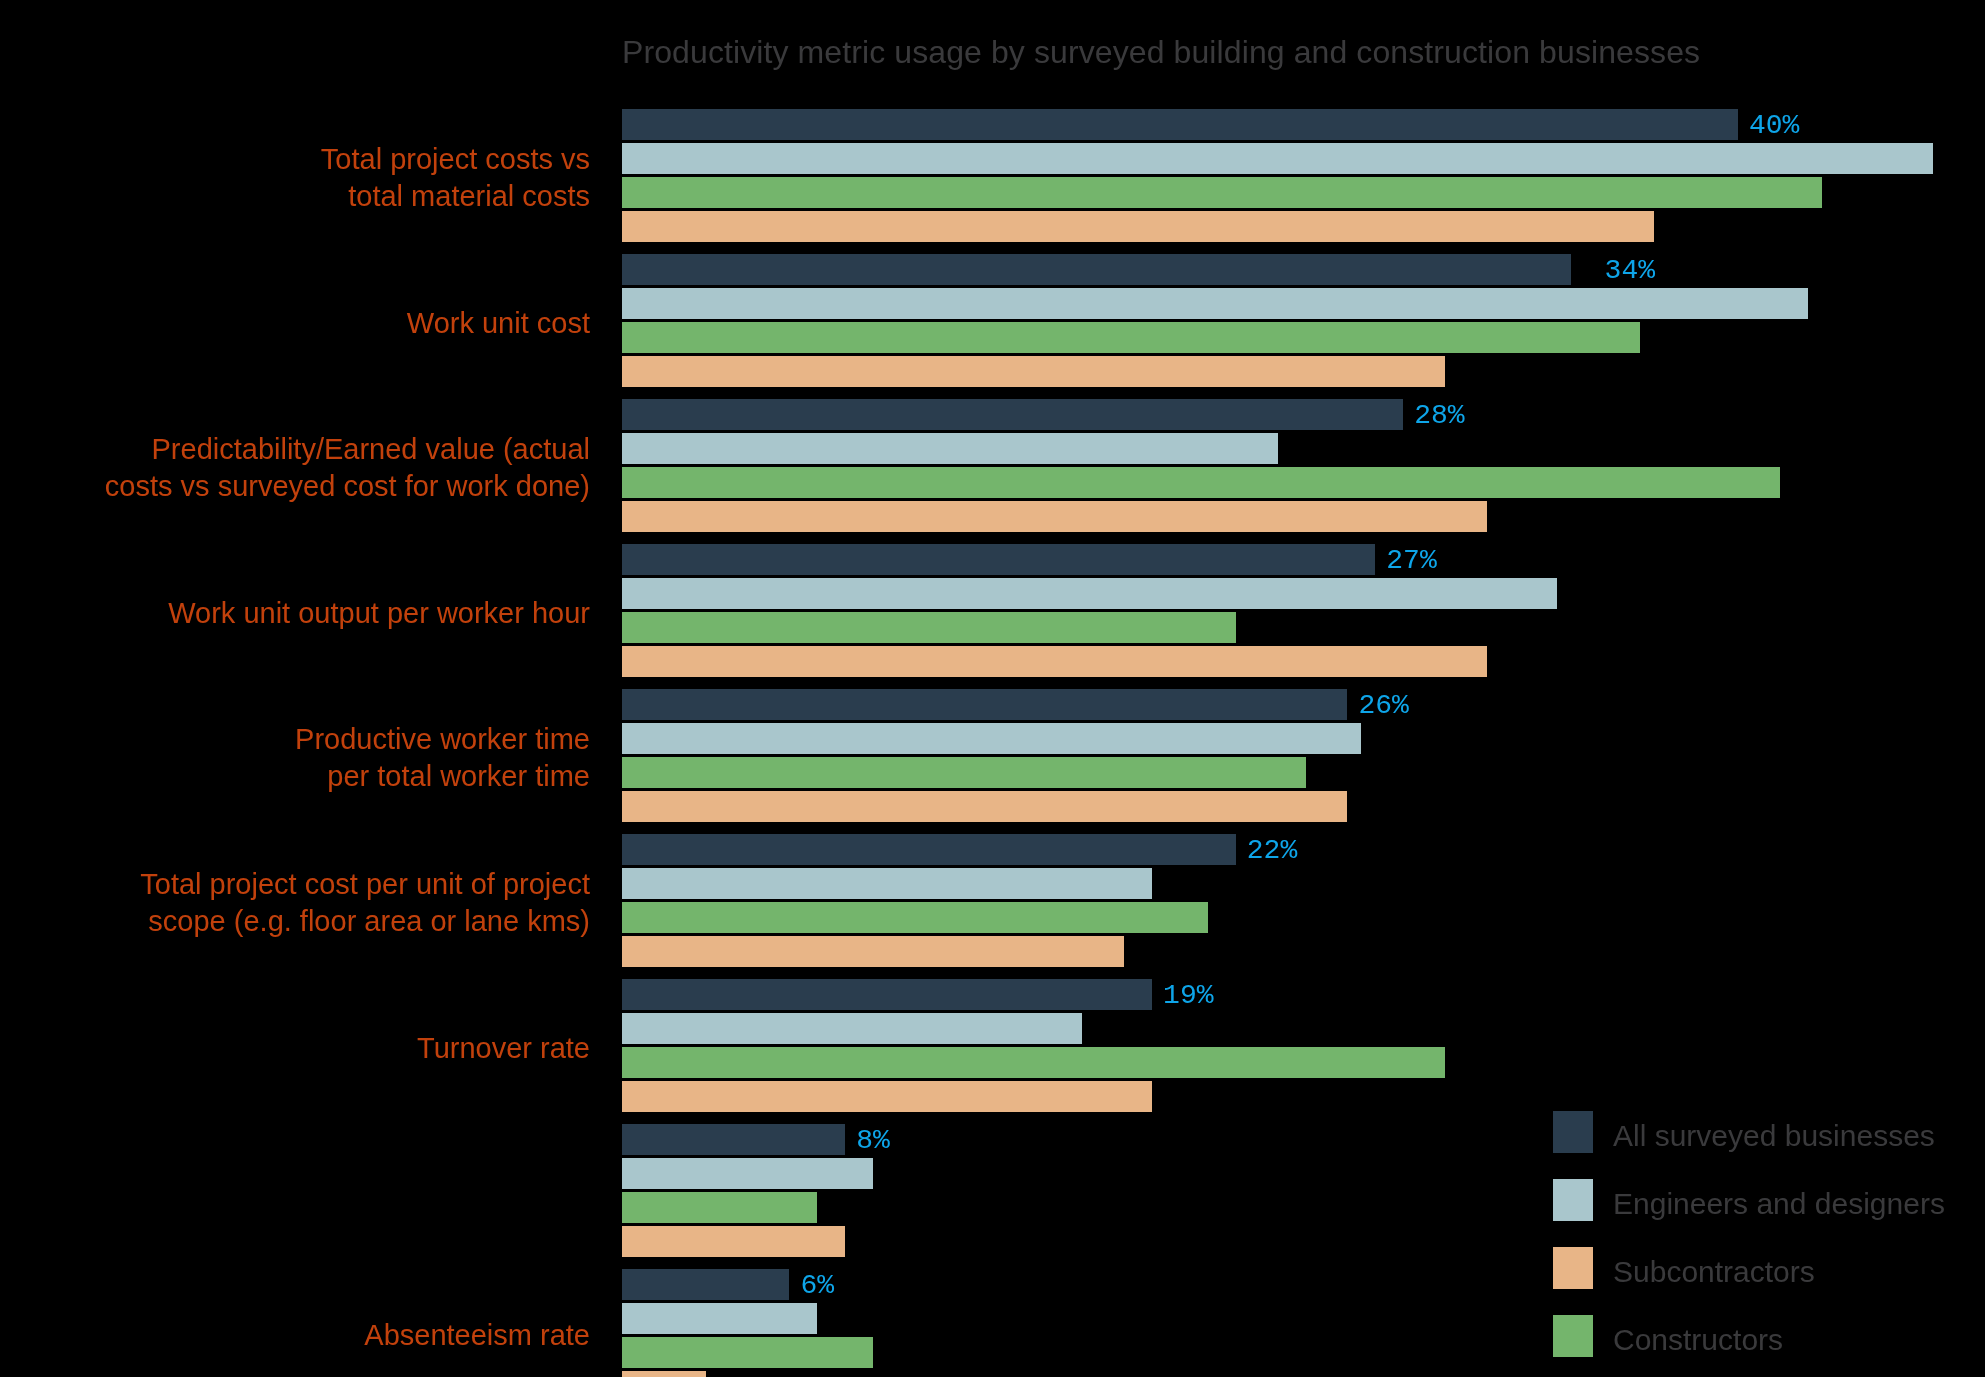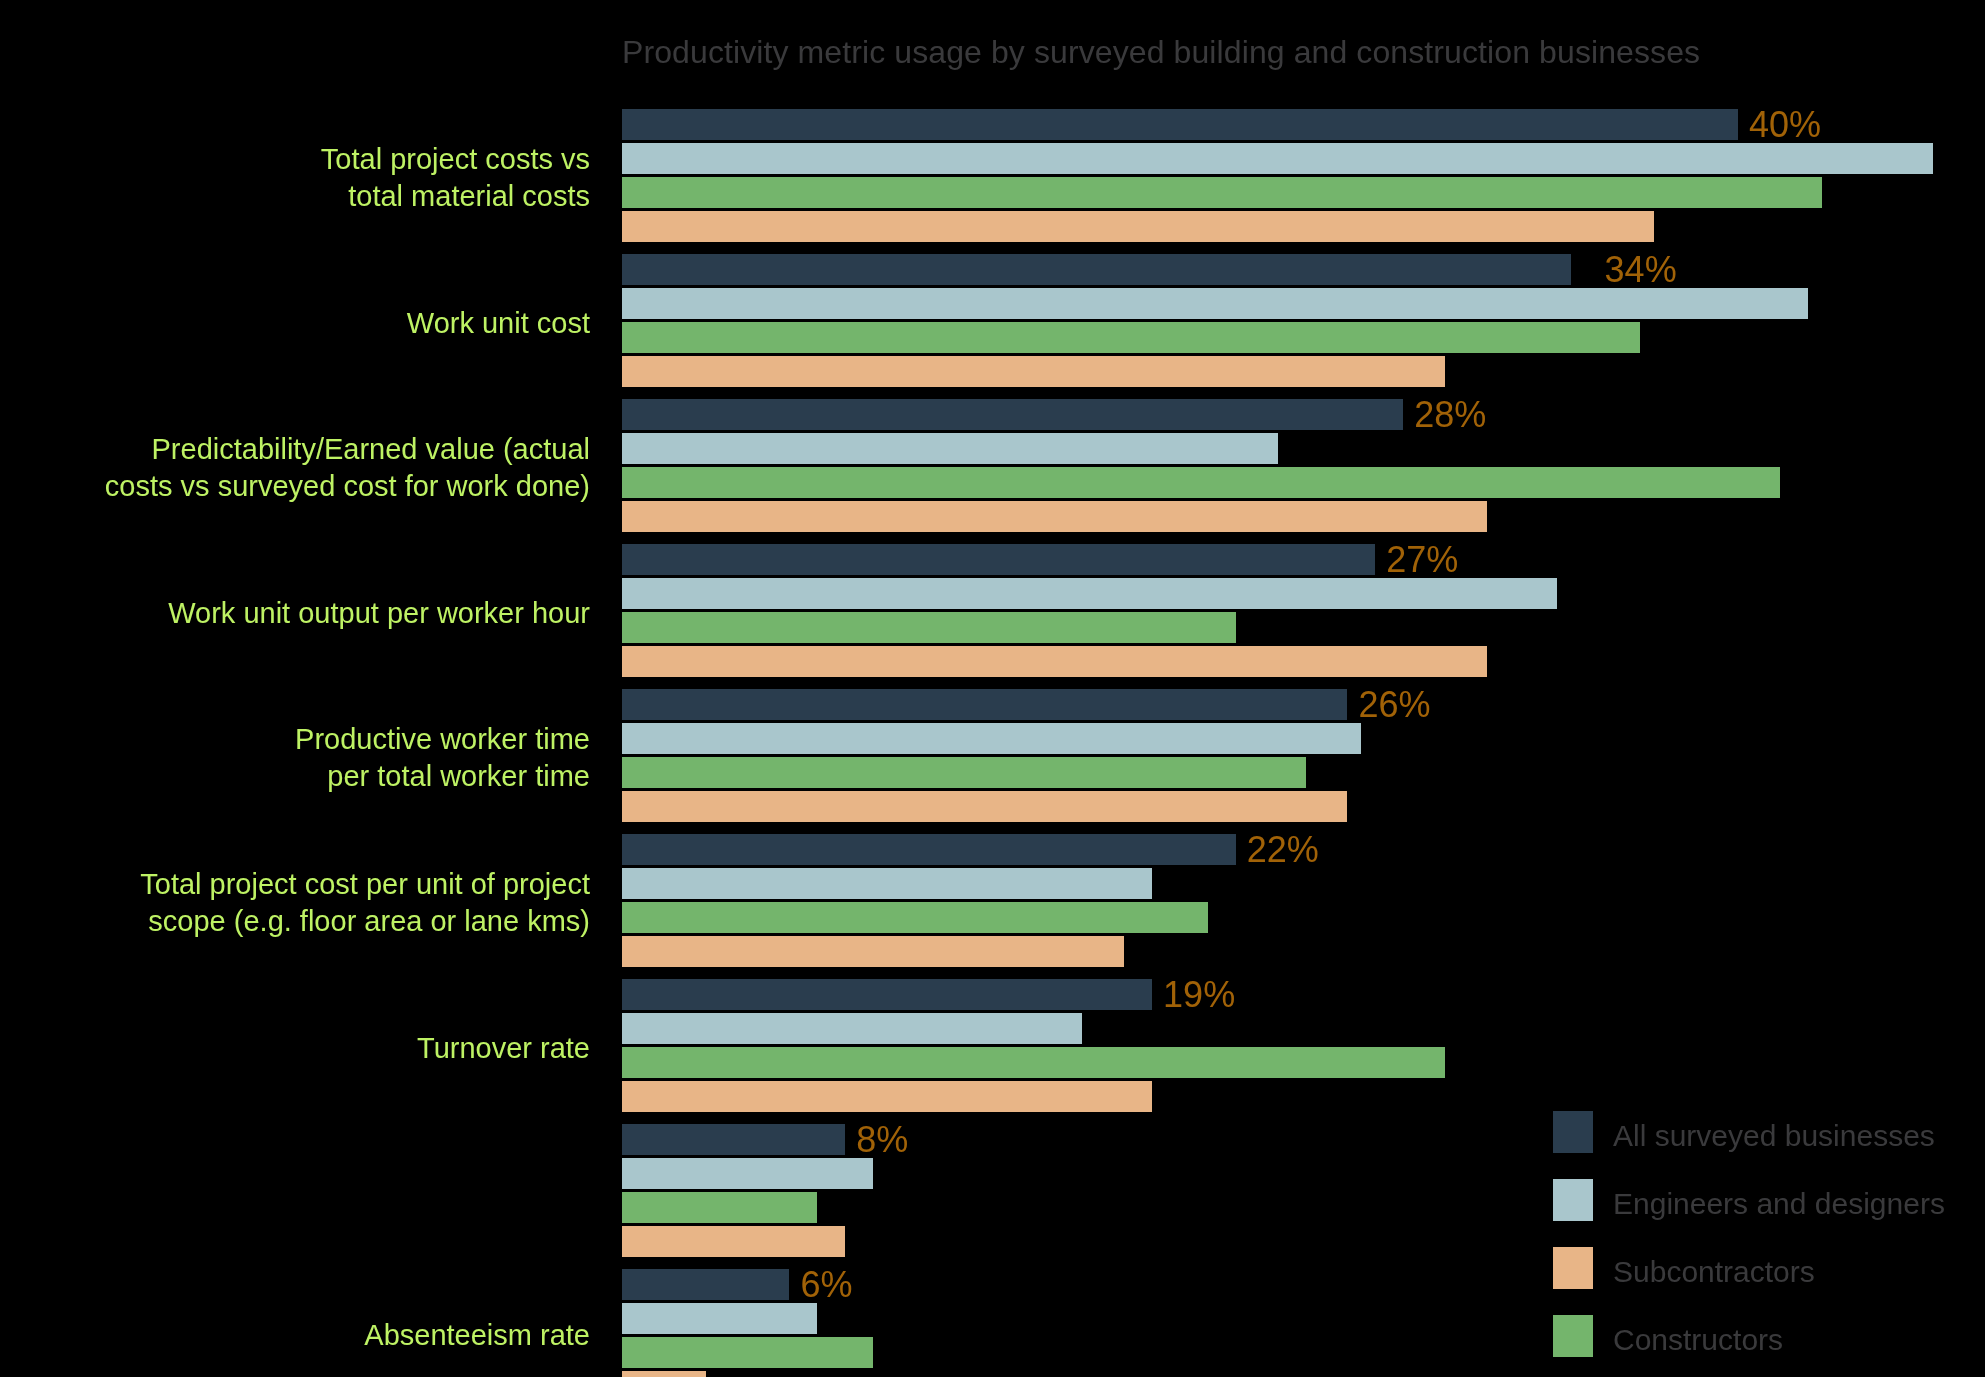--- a/index.html
+++ b/index.html
@@ -50,21 +50,21 @@
   
   .cat-label {
     position: absolute;
     left: 0px;
     width: 600px;
     top: 50%;
     transform: translateY(-50%);
     text-align: right;
     font-size: 29px;
     line-height: 37px;
-    color: #bef264;
+    color: #c2410c;
     padding-right: 10px;
     white-space: pre-line;
   }
 
   
   .bars {
     position: absolute;
     left: 622px;
     top: 4px;
     right: 0;
@@ -82,24 +82,25 @@
     position: absolute;
     left: 0;
     top: 0;
     height: 31px;
   }
 
   .bar-value {
     position: absolute;
     top: 50%;
     transform: translateY(-50%);
-    font-size: 36px;
-    color: #a16207;
+    font-size: 28px;
+    color: #0ea5e9;
     white-space: nowrap;
     padding-left: 11px;
+    font-family: Liberation Mono, monospace;
   }
 
   
   #legend {
     position: absolute;
     left: 1553px;
     top: 1102px;
     width: 420px;
   }
   .legend-item {

